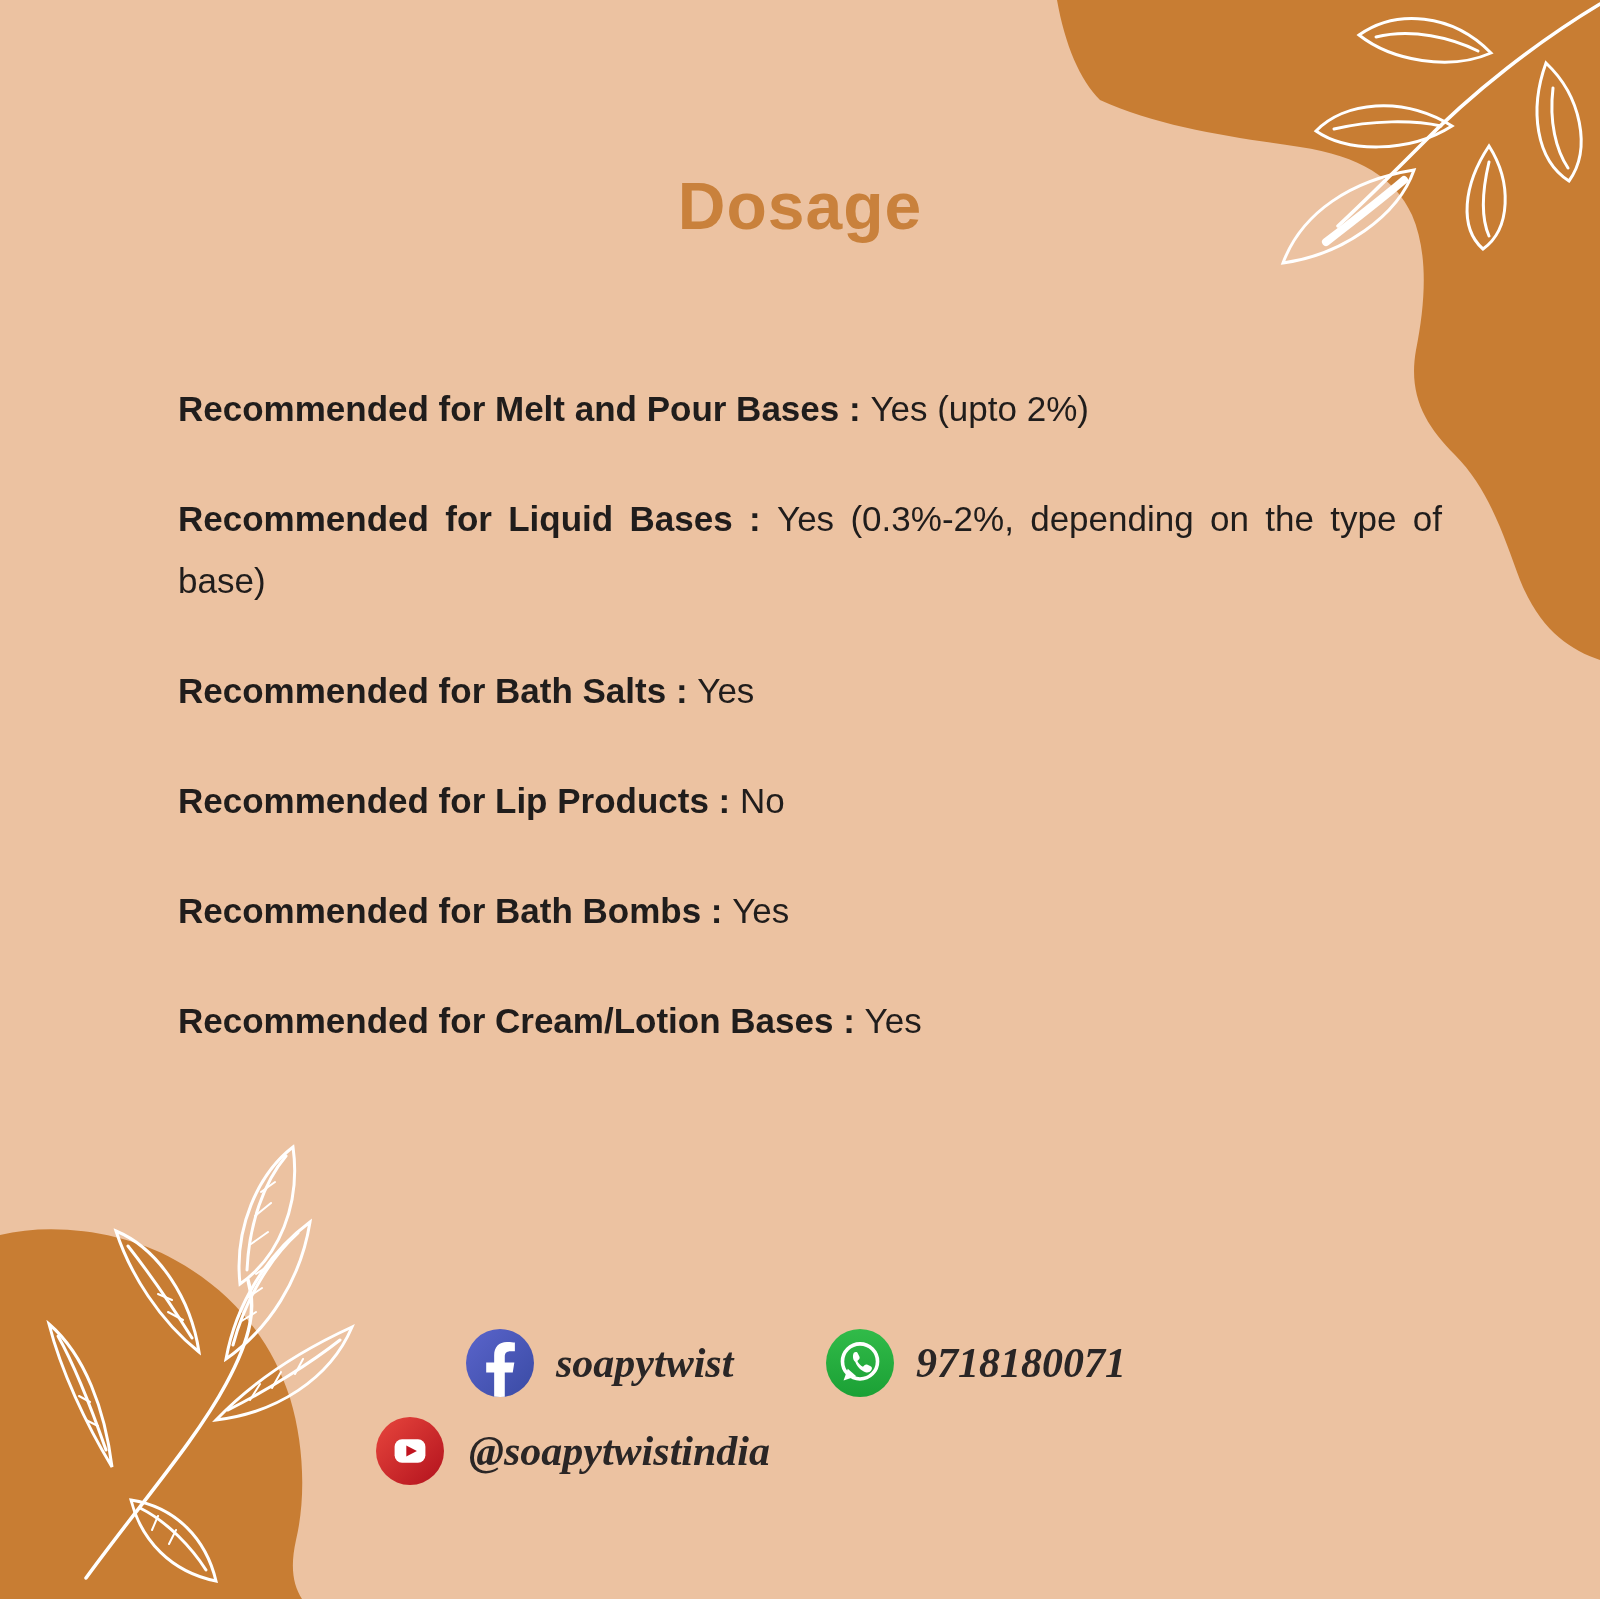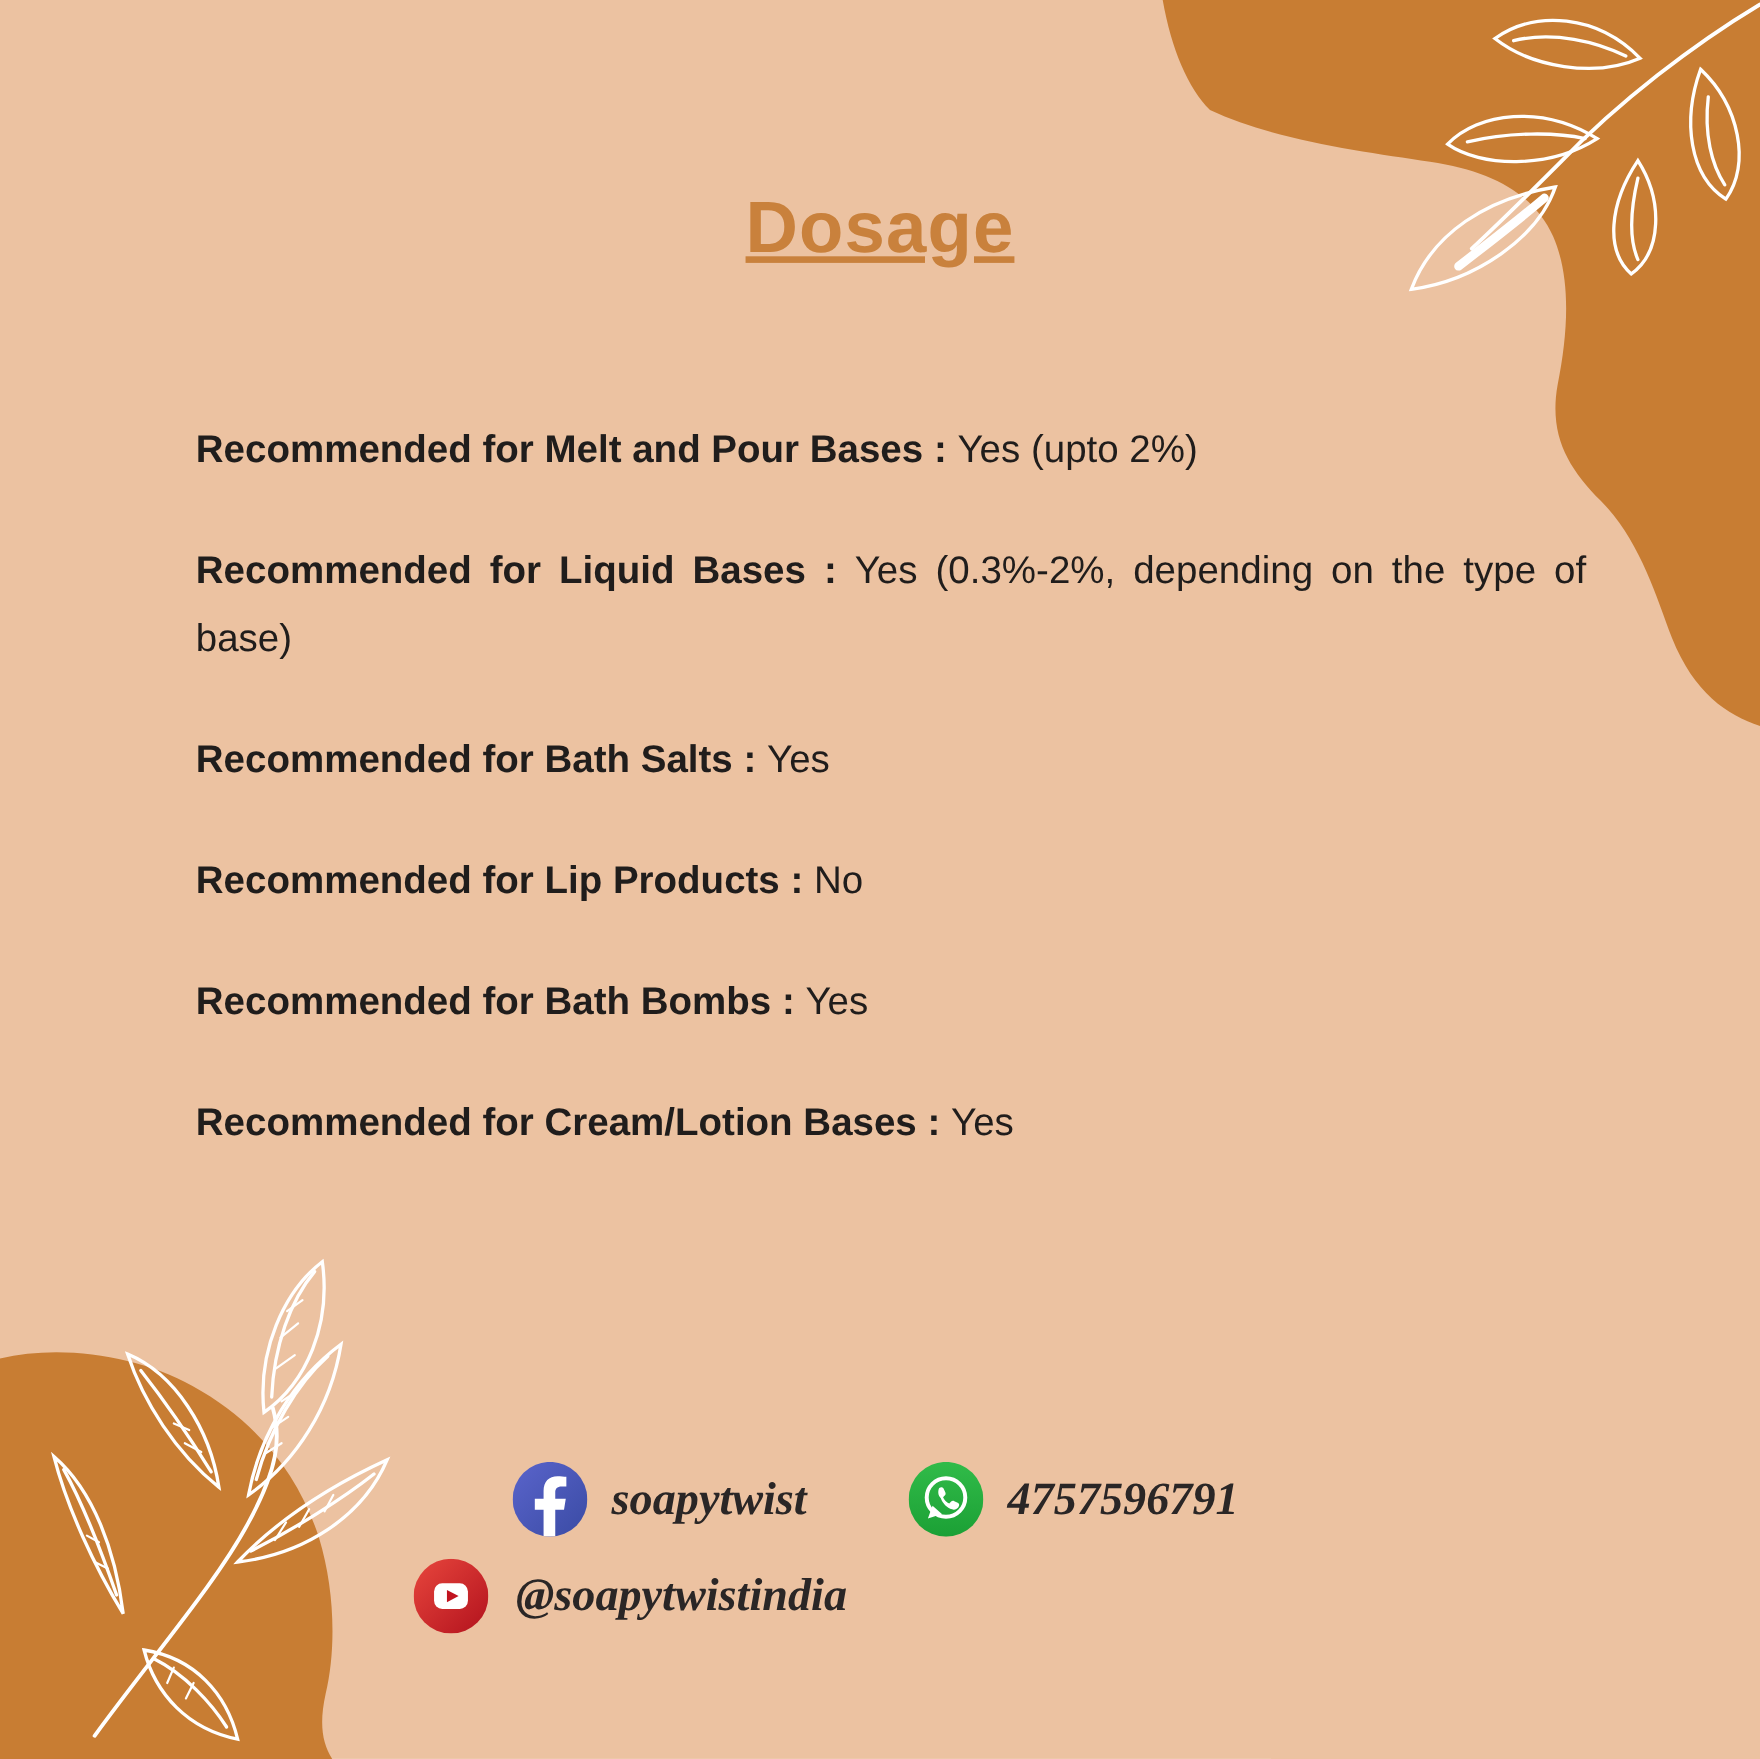--- a/index.html
+++ b/index.html
@@ -28,21 +28,20 @@
   }
   .title{
     position:absolute;
     top:168px;left:0;width:1600px;
     margin:0;
     text-align:center;
     font-size:66px;
     font-weight:700;
     letter-spacing:1px;
     color:var(--title);
-    text-decoration:underline;
   }
   .items{
     position:absolute;
     left:178px;top:378px;
     width:1264px;
   }
   .items p{
     margin:0 0 48px 0;
     font-size:35px;
     line-height:62px;
@@ -174,21 +173,21 @@
         </defs>
         <circle cx="32" cy="32" r="32" fill="url(#wag)"></circle>
         <circle cx="32" cy="30.5" r="16.5" fill="none" stroke="#ffffff" stroke-width="3.4"></circle>
         <path fill="#ffffff" d="M16.5,48.5 L20.5,37.5 L28.5,44.5 Z"></path>
         <path fill="#ffffff" d="M26.2,22.4 c1.5,-1.1 3.1,-0.9 3.8,0.6 l1.4,2.9 c0.5,1 0.3,2.1 -0.5,2.9 l-1.4,1.4
              c1,2.4 2.9,4.3 5.3,5.3 l1.4,-1.4 c0.8,-0.8 1.9,-1 2.9,-0.5 l2.9,1.4
              c1.5,0.7 1.7,2.3 0.6,3.8 c-1.4,1.8 -3.4,2.5 -5.4,1.8
              c-4.4,-1.5 -8.1,-5.2 -9.6,-9.6 C24.9,29 25,24.6 26.2,22.4 Z"></path>
       </svg>
     </span>
-    <span class="handle">4757596791</span>
+    <span class="handle">9718180071</span>
   </div>
 
   <div class="social yt">
     <span>
       <svg viewBox="0 0 64 64">
         <defs>
           <linearGradient id="ytg" x1="0" y1="0" x2="1" y2="1">
             <stop offset="0" stop-color="#e8463d"></stop>
               <stop offset="1" stop-color="#b2121d"></stop>
           </linearGradient>

